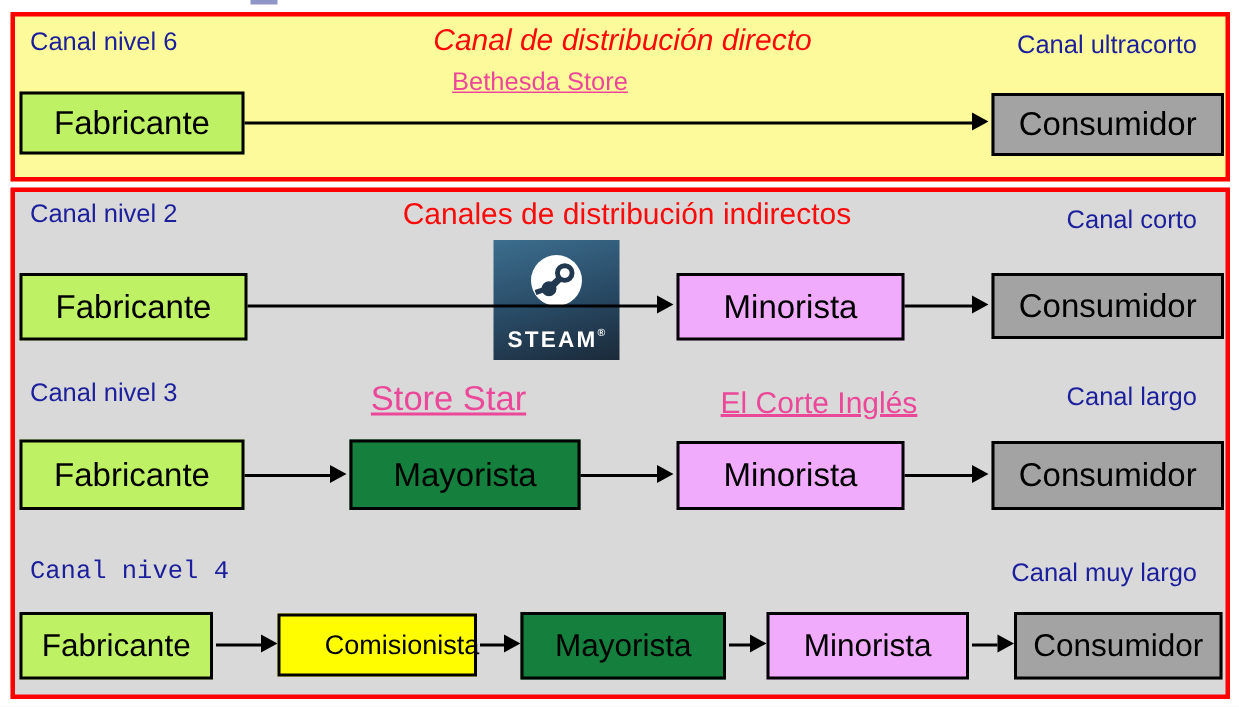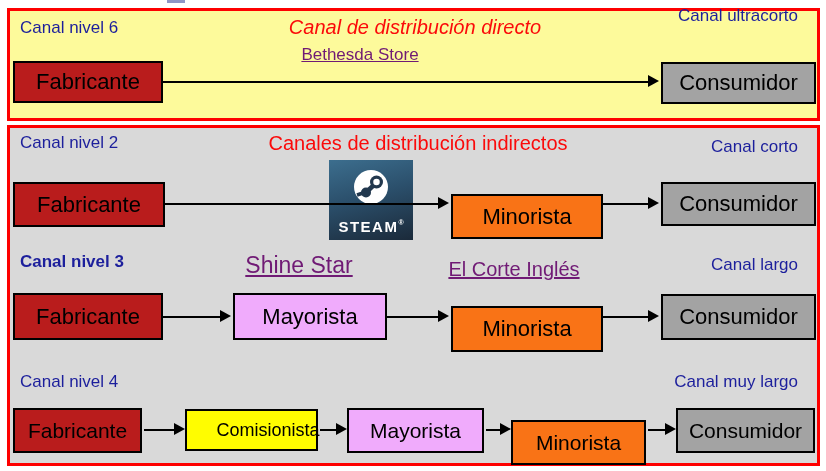--- a/index.html
+++ b/index.html
@@ -7,28 +7,28 @@
     position:relative;width:826px;height:471px;background:#ffffff;overflow:hidden;
     font-family:"Liberation Sans", sans-serif;
   }
   .section{position:absolute;border:3px solid #fe0000;box-sizing:border-box;}
   #section-direct{left:7px;top:8px;width:813px;height:113px;background:#fdfa9b;}
   #section-indirect{left:7px;top:125px;width:813px;height:341px;background:#d9d9d9;}
 
   .lvl-label{position:absolute;color:#1c1f9c;font-size:17px;white-space:nowrap;}
   .chan-label{position:absolute;color:#1c1f9c;font-size:17px;white-space:nowrap;right:28px;text-align:right;}
   .sec-title{position:absolute;color:#fb0a0a;font-size:20px;white-space:nowrap;text-align:center;}
-  .link{position:absolute;color:#701a75;text-decoration:underline;white-space:nowrap;text-align:center;cursor:pointer;}
+  .link{position:absolute;color:#ec4899;text-decoration:underline;white-space:nowrap;text-align:center;cursor:pointer;}
 
   .node{position:absolute;border:2px solid #000;box-sizing:border-box;display:flex;align-items:center;justify-content:center;
         font-size:22px;color:#000;white-space:nowrap;}
-  .mint{background:#b91c1c;}
+  .mint{background:#bef264;}
   .pink{background:#a3a3a3;}
-  .purple{background:#f97316;margin-top:12px;}
-  .chartreuse{background:#f0abfc;}
+  .purple{background:#f0abfc;}
+  .chartreuse{background:#15803d;}
   .yellow{background:#fffd00;}
   .sz21{font-size:21px;}
   .sz18{font-size:18px;padding-left:33px;}
 
   .arrow{position:absolute;height:2px;background:#000;z-index:3;}
   .arrow::after{content:"";position:absolute;left:100%;top:-6px;width:0;height:0;
     border-left:11px solid #000;border-top:6px solid transparent;border-bottom:6px solid transparent;}
 
   #steam-tile{position:absolute;left:329px;top:160px;width:84px;height:80px;z-index:2;
     background:linear-gradient(165deg,#3c6e8e 0%,#2b4f6b 45%,#1b2a3a 100%);
@@ -43,21 +43,21 @@
 <body>
 
 <div id="stage">
 
   <div id="top-artifact"></div>
 
   <div id="section-direct" class="section"></div>
 
   <div class="lvl-label" style="left:20px;top:18px;">Canal nivel 6</div>
   <div class="sec-title" style="left:265px;top:16px;width:300px;font-style:italic;">Canal de distribución directo</div>
-  <div class="chan-label" style="top:6px;">Canal ultracorto</div>
+  <div class="chan-label" style="top:20px;">Canal ultracorto</div>
   <div class="link" style="left:260px;top:45px;width:200px;font-size:17px;">Bethesda Store</div>
 
   <div class="node mint" style="left:13px;top:61px;width:150px;height:42px;">Fabricante</div>
   <div class="node pink" style="left:661px;top:62px;width:155px;height:42px;">Consumidor</div>
   <div class="arrow" style="left:163px;top:81px;width:485px;"></div>
 
   <div id="section-indirect" class="section"></div>
 
   <div class="lvl-label" style="left:20px;top:133px;">Canal nivel 2</div>
   <div class="sec-title" style="left:258px;top:132px;width:320px;">Canales de distribución indirectos</div>
@@ -74,34 +74,34 @@
     </svg>
     <div class="steam-word"><span>STEAM</span><span class="reg">®</span></div>
   </div>
 
   <div class="node mint" style="left:13px;top:182px;width:152px;height:45px;">Fabricante</div>
   <div class="node purple" style="left:451px;top:182px;width:152px;height:45px;">Minorista</div>
   <div class="node pink" style="left:661px;top:182px;width:155px;height:44px;">Consumidor</div>
   <div class="arrow" style="left:165px;top:203px;width:273px;"></div>
   <div class="arrow" style="left:603px;top:203px;width:45px;"></div>
 
-  <div class="lvl-label" style="left:20px;top:252px;font-weight:bold;">Canal nivel 3</div>
-  <div class="link" style="left:199px;top:252px;width:200px;font-size:23px;">Shine Star</div>
-  <div class="link" style="left:414px;top:258px;width:200px;font-size:20px;">El Corte Inglés</div>
+  <div class="lvl-label" style="left:20px;top:252px;">Canal nivel 3</div>
+  <div class="link" style="left:199px;top:252px;width:200px;font-size:23px;">Store Star</div>
+  <div class="link" style="left:446px;top:258px;width:200px;font-size:20px;">El Corte Inglés</div>
   <div class="chan-label" style="top:255px;">Canal largo</div>
 
   <div class="node mint" style="left:13px;top:293px;width:150px;height:47px;">Fabricante</div>
   <div class="node chartreuse" style="left:233px;top:293px;width:154px;height:47px;">Mayorista</div>
   <div class="node purple" style="left:451px;top:294px;width:152px;height:46px;">Minorista</div>
   <div class="node pink" style="left:661px;top:294px;width:155px;height:46px;">Consumidor</div>
   <div class="arrow" style="left:163px;top:316px;width:57px;"></div>
   <div class="arrow" style="left:387px;top:316px;width:51px;"></div>
   <div class="arrow" style="left:603px;top:316px;width:45px;"></div>
 
-  <div class="lvl-label" style="left:20px;top:372px;">Canal nivel 4</div>
+  <div class="lvl-label" style="left:20px;top:372px;font-family:Liberation Mono, monospace;">Canal nivel 4</div>
   <div class="chan-label" style="top:372px;">Canal muy largo</div>
 
   <div class="node mint sz21" style="left:13px;top:408px;width:129px;height:45px;">Fabricante</div>
   <div class="node yellow sz18" style="left:185px;top:409px;width:133px;height:42px;">Comisionista</div>
   <div class="node chartreuse sz21" style="left:347px;top:408px;width:137px;height:45px;">Mayorista</div>
   <div class="node purple sz21" style="left:511px;top:408px;width:135px;height:45px;">Minorista</div>
   <div class="node pink sz21" style="left:676px;top:408px;width:139px;height:45px;">Consumidor</div>
   <div class="arrow" style="left:144px;top:429px;width:30px;"></div>
   <div class="arrow" style="left:320px;top:429px;width:16px;"></div>
   <div class="arrow" style="left:486px;top:429px;width:14px;"></div>

